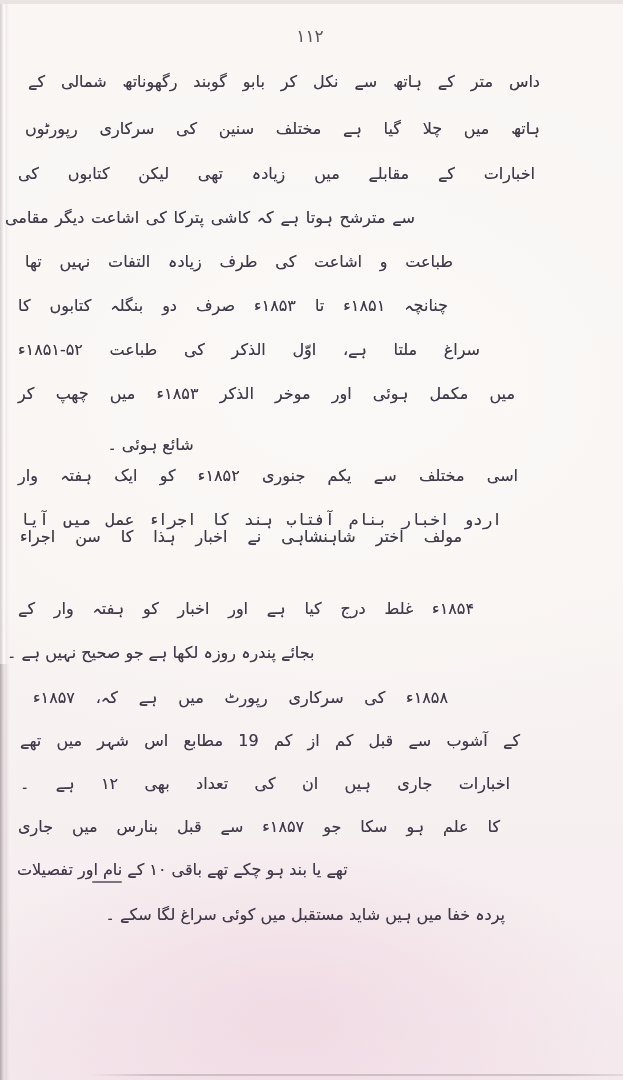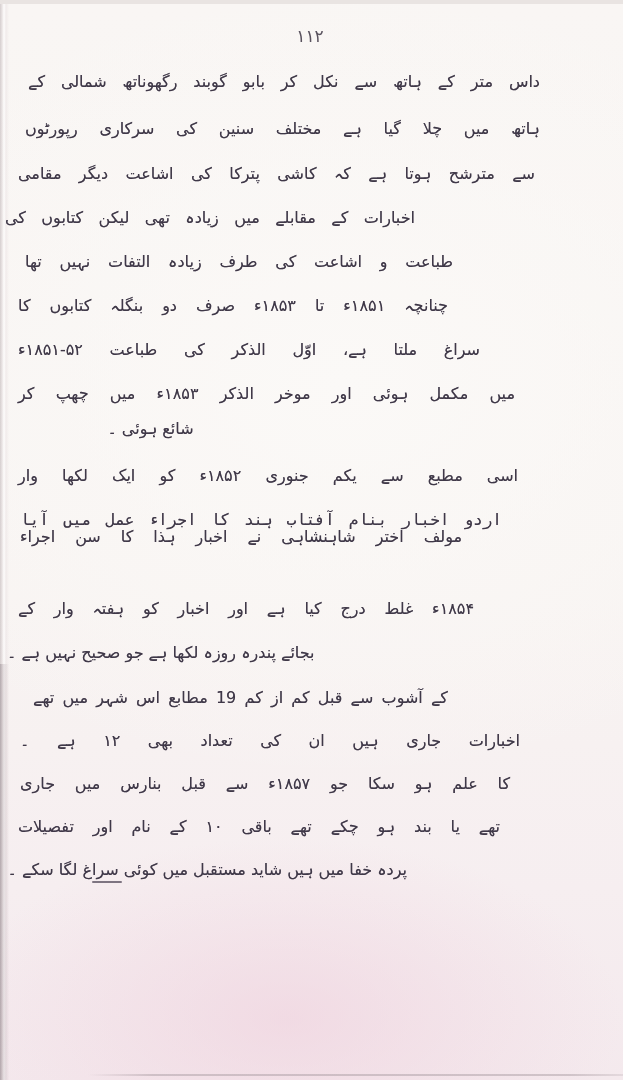--- a/index.html
+++ b/index.html
@@ -67,21 +67,21 @@
   }
   
   .line:nth-of-type(1)  { top: 57px;   left: 28px;  width: 512px; }
   .line:nth-of-type(2)  { top: 104px;  left: 25px;  width: 515px; }
   .line:nth-of-type(3)  { top: 149px;  left: 18px;  width: 517px; }
   .line:nth-of-type(4)  { top: 193px;  left: 5px;   width: 410px; }
   .line:nth-of-type(5)  { top: 237px;  left: 25px;  width: 428px; }
   .line:nth-of-type(6)  { top: 281px;  left: 18px;  width: 430px; }
   .line:nth-of-type(7)  { top: 325px;  left: 18px;  width: 462px; }
   .line:nth-of-type(8)  { top: 369px;  left: 18px;  width: 497px; }
-  .line:nth-of-type(9)  { top: 404px;  left: 88px;  width: 125px; text-align: center; text-align-last: center; }
+  .line:nth-of-type(9)  { top: 420px;  left: 88px;  width: 125px; text-align: center; text-align-last: center; }
   .line:nth-of-type(10) { top: 451px;  left: 18px;  width: 500px; }
   .line:nth-of-type(11) { top: 496px;  left: 20px;  width: 482px; font-family: Liberation Mono, monospace; }
   .line:nth-of-type(12) { top: 512px;  left: 20px;  width: 442px; }
   .line:nth-of-type(13) { top: 584px;  left: 18px;  width: 456px; }
   .line:nth-of-type(14) { top: 628px;  left: 7px;   width: 362px; text-align: left; text-align-last: left; }
   .line:nth-of-type(15) { top: 673px;  left: 33px;  width: 415px; }
   .line:nth-of-type(16) { top: 716px;  left: 20px;  width: 500px; }
   .line:nth-of-type(17) { top: 759px;  left: 20px;  width: 490px; }
   .line:nth-of-type(18) { top: 802px;  left: 18px;  width: 482px; }
   .line:nth-of-type(19) { top: 845px;  left: 17px;  width: 390px; text-align: left; text-align-last: left; }
@@ -111,32 +111,33 @@
 <div class="scan-page">
   <div class="gutter"></div>
   <div class="gutter-lower"></div>
 
   <div class="page-number">۱۱۲</div>
 
   <div class="text-block" id="text-block">
 
   <div class="line">داس متر کے ہاتھ سے نکل کر بابو گوبند رگھوناتھ شمالی کے</div>
       <div class="line">ہاتھ میں چلا گیا ہے مختلف سنین کی سرکاری رپورٹوں</div>
+      <div class="line">اخبارات کے مقابلے میں زیادہ تھی لیکن کتابوں کی</div>
       <div class="line">سے مترشح ہوتا ہے کہ کاشی پترکا کی اشاعت دیگر مقامی</div>
-      <div class="line">اخبارات کے مقابلے میں زیادہ تھی لیکن کتابوں کی</div>
       <div class="line">طباعت و اشاعت کی طرف زیادہ التفات نہیں تھا</div>
       <div class="line">چنانچہ ۱۸۵۱ء تا ۱۸۵۳ء صرف دو بنگلہ کتابوں کا</div>
       <div class="line">سراغ ملتا ہے، اوّل الذکر کی طباعت ۵۲-۱۸۵۱ء</div>
       <div class="line">میں مکمل ہوئی اور موخر الذکر ۱۸۵۳ء میں چھپ کر</div>
       <div class="line">شائع ہوئی ۔</div>
-      <div class="line">اسی مطبع سے یکم جنوری ۱۸۵۲ء کو ایک لکھا وار</div>
+      <div class="line">اسی مختلف سے یکم جنوری ۱۸۵۲ء کو ایک ہفتہ وار</div>
       <div class="line">اردو اخبار بنام آفتاب ہند کا اجراء عمل میں آیا</div>
       <div class="line">مولف اختر شاہنشاہی نے اخبار ہذا کا سن اجراء</div>
       <div class="line">۱۸۵۴ء غلط درج کیا ہے اور اخبار کو ہفتہ وار کے</div>
       <div class="line">بجائے پندرہ روزہ لکھا ہے جو صحیح نہیں ہے ۔</div>
+      <div class="line">۱۸۵۸ء کی سرکاری رپورٹ میں ہے کہ، ۱۸۵۷ء</div>
       <div class="line">کے آشوب سے قبل کم از کم 19 مطابع اس شہر میں تھے</div>
       <div class="line">اخبارات جاری ہیں ان کی تعداد بھی ۱۲ ہے ۔</div>
       <div class="line">کا علم ہو سکا جو ۱۸۵۷ء سے قبل بنارس میں جاری</div>
       <div class="line">تھے یا بند ہو چکے تھے باقی ۱۰ کے نام اور تفصیلات</div>
       <div class="line">پردہ خفا میں ہیں شاید مستقبل میں کوئی سراغ لگا سکے ۔</div>
     </div>
 
   <div class="emphasis-underline"></div>
   <div class="crease"></div>
 </div>

